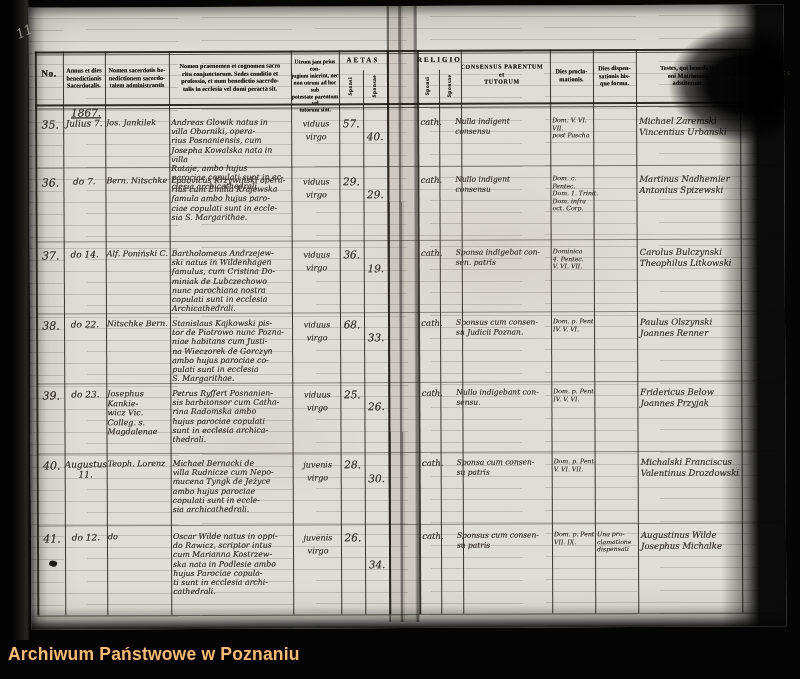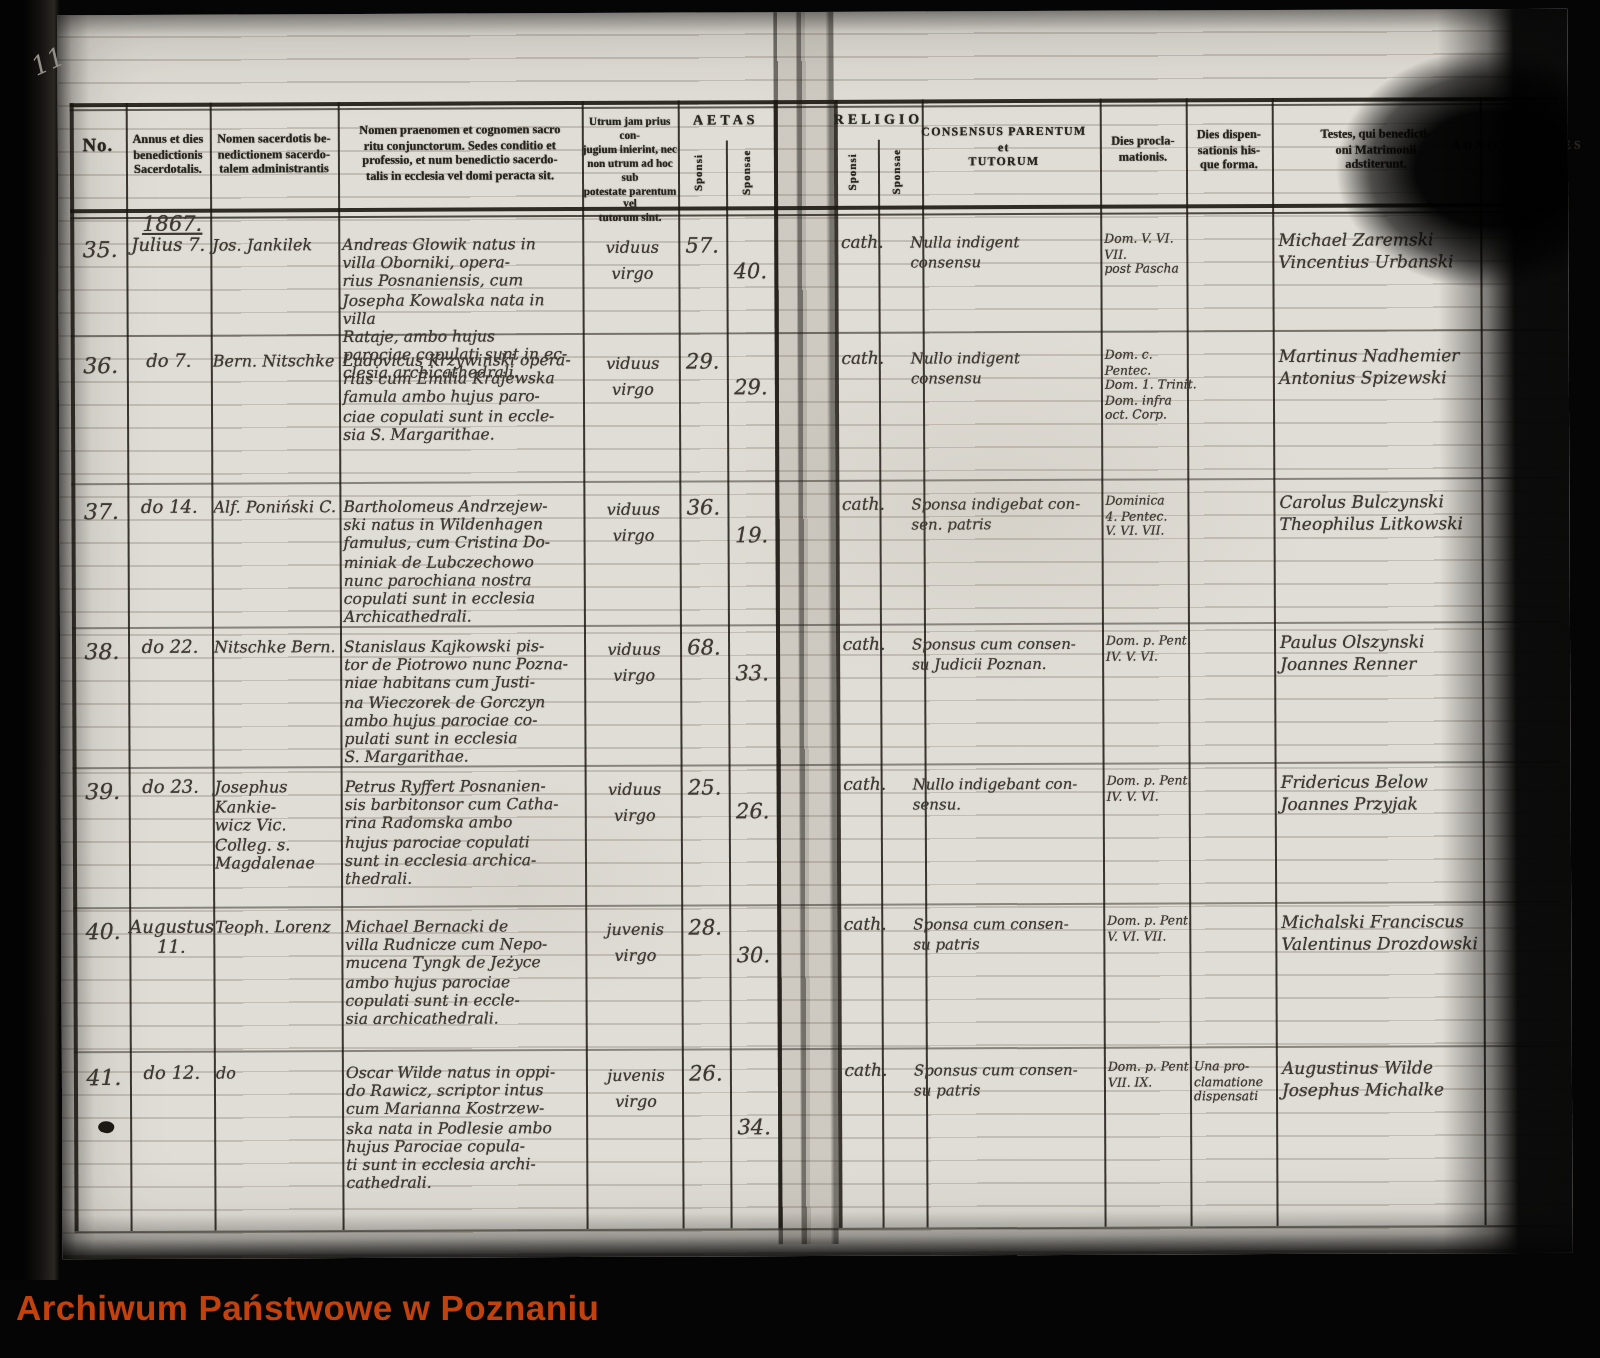--- a/index.html
+++ b/index.html
@@ -53,21 +53,21 @@
   .c-disp{left:566px;width:44px;font-size:6.2px;line-height:7.6px;}
   .c-testes{left:610px;width:112px;font-size:8.5px;line-height:11px;}
   .year{position:absolute;left:34px;top:99px;width:46px;text-align:center;
       font-family:"DejaVu Serif", serif;font-style:italic;font-size:10.5px;color:#3d3831;
       text-decoration:underline;text-shadow:0 0 0.5px rgba(61,56,49,0.75);}
   .blot{position:absolute;left:18px;top:553px;width:8px;height:6px;background:#1c1914;
       border-radius:60% 40% 55% 45%;transform:rotate(15deg);}
   
   .corner-mark{position:absolute;left:16px;top:24px;color:#928f88;font-style:italic;
       font-size:13px;transform:rotate(-24deg);font-family:"DejaVu Serif", serif;}
-  .caption{position:absolute;left:8px;top:644px;color:#c2410c;
+  .caption{position:absolute;left:8px;top:644px;color:#fdba74;
       font-family:"Liberation Sans", sans-serif;font-weight:bold;font-size:17.5px;
       letter-spacing:0.2px;}
   .edge-left{position:absolute;left:0;top:0;width:30px;height:640px;
       background:linear-gradient(90deg,#030303 0 12px, #141210 20px, #2a2722 27px, #030303 30px);}
 </style>
 </head>
 <body>
 
 <div class="stage">
   <div class="edge-left"></div>

